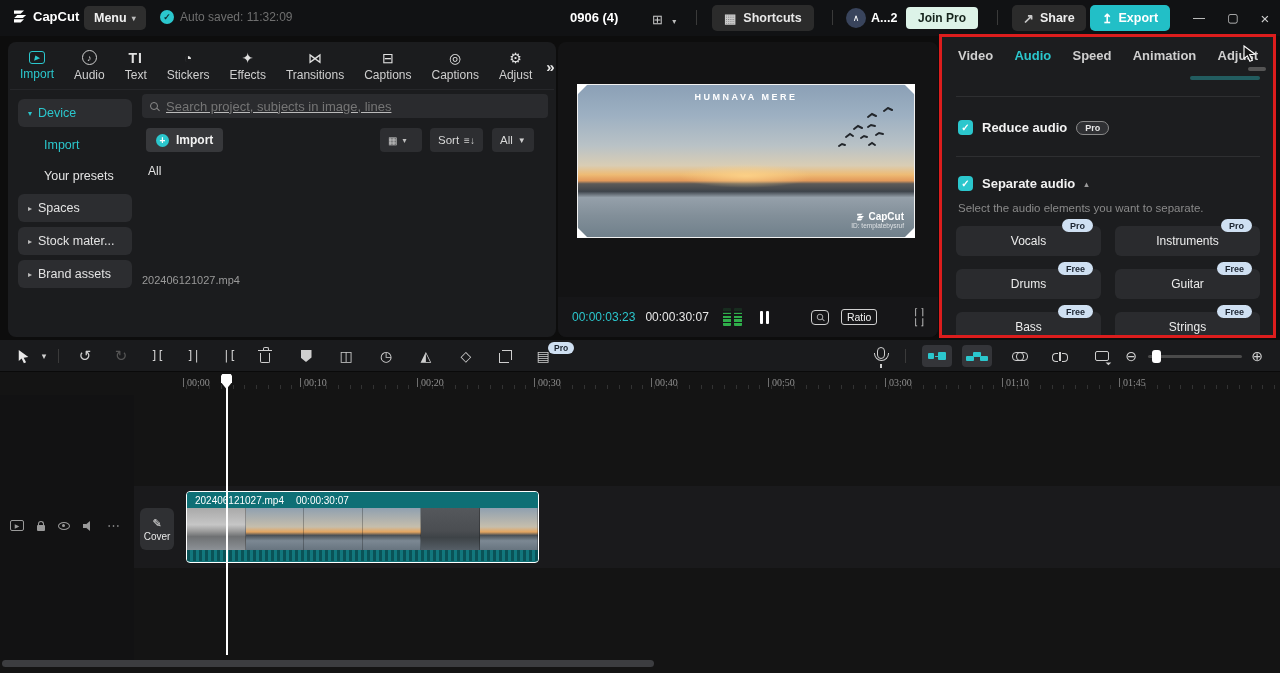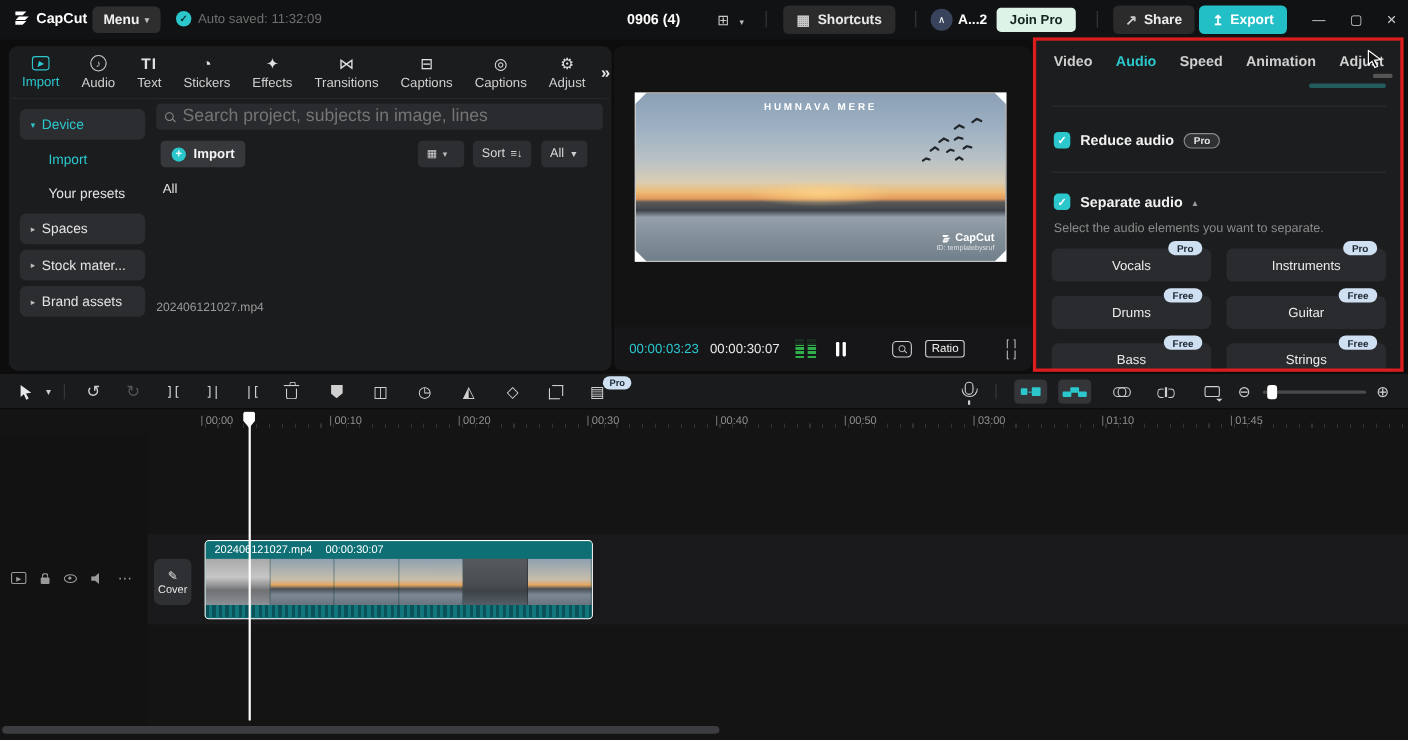--- a/index.html
+++ b/index.html
@@ -56,22 +56,22 @@
   .sidebar{position:absolute;left:8px;top:52px;width:118px;}
   .side-pill{height:28px;margin:5px 2px;background:#2c2d30;border-radius:6px;display:flex;
              align-items:center;padding:0 10px;gap:6px;font-size:12.5px;color:#e3e3e3;}
   .side-plain{height:26px;margin:5px 2px;display:flex;align-items:center;padding:0 10px 0 26px;
               font-size:12.5px;color:#e3e3e3;}
   .cyan{color:#2bc7cd !important;}
   .tri{font-size:8px;color:#bdbdbd;}
 
   .search-box{position:absolute;left:134px;top:52px;width:406px;height:24px;background:#2a2b2e;
               border-radius:4px;display:flex;align-items:center;padding:0 8px;gap:6px;color:#7d7d7d;}
-  .search-box input{background:transparent;border:none;outline:none;color:#bbb;font-size:16px;
-                    width:100%;font-family:"Liberation Sans",sans-serif;}
+  .search-box input{background:transparent;border:none;outline:none;color:#bbb;font-size:13px;
+                    width:100%;font-family:"Liberation Sans",sans-serif;text-decoration:underline;}
   .mag{width:8px;height:8px;border:1.4px solid #8a8a8a;border-radius:50%;position:relative;display:inline-block;flex:0 0 auto;}
   .mag::after{content:"";position:absolute;width:4px;height:1.4px;background:#8a8a8a;transform:rotate(45deg);right:-3px;bottom:-1px;}
   .import-btn{position:absolute;left:138px;top:86px;height:24px;padding:0 10px;background:#37383b;
               border-radius:4px;display:flex;align-items:center;gap:7px;font-size:12px;font-weight:bold;color:#f2f2f2;}
   .plus-circle{width:13px;height:13px;border-radius:50%;background:#2bc7cd;color:#fff;font-size:10px;
                display:flex;align-items:center;justify-content:center;font-weight:bold;}
   .view-btn{position:absolute;top:86px;height:24px;background:#2d2e31;border-radius:4px;display:flex;
             align-items:center;gap:5px;padding:0 8px;font-size:11.5px;color:#d8d8d8;}
   .glyph-sm{font-size:10px;color:#cfcfcf;}
   .section-label{position:absolute;left:140px;top:122px;font-size:12px;color:#e3e3e3;}
@@ -182,21 +182,21 @@
   .unlink-ic::after{content:"";position:absolute;right:0;top:1px;width:5px;height:7px;border:1.4px solid #cfcfcf;border-left:none;border-radius:0 4px 4px 0;}
   .unlink-ic i{position:absolute;left:7.2px;top:0;width:1.5px;height:9px;background:#cfcfcf;}
   .monitor{width:14px;height:10px;border:1.4px solid #cfcfcf;border-radius:2px;display:inline-block;position:relative;}
   .monitor::after{content:"";position:absolute;right:-3px;bottom:-3px;width:0;height:0;border-left:4px solid transparent;border-top:4px solid transparent;border-right:4px solid #cfcfcf;transform:rotate(45deg);}
   .zoom-slider{position:absolute;left:1148px;top:15px;width:94px;height:2.5px;background:#4a4a4a;border-radius:2px;}
   .zoom-knob{position:absolute;left:4px;top:-5.5px;width:9px;height:13px;background:#fff;border-radius:3px;}
 
   .ruler{position:absolute;left:0;top:33px;width:1280px;height:22px;
          background:repeating-linear-gradient(90deg,rgba(255,255,255,.13) 0 1px,transparent 1px 11.7px);
          background-size:100% 4px;background-repeat:no-repeat;background-position:186px 12px;}
-  .ruler-lab{position:absolute;top:4px;display:flex;align-items:center;gap:3px;color:#8f8f8f;font-size:10px;}
+  .ruler-lab{position:absolute;top:4px;display:flex;align-items:center;gap:3px;color:#8f8f8f;font-size:10px;font-family:Liberation Serif, serif;}
   .ruler-lab i{width:1px;height:9px;background:#6f6f6f;display:inline-block;}
   .band{position:absolute;left:0;width:1280px;}
   .gutter{position:absolute;left:0;top:55px;width:134px;height:265px;background:#121213;}
   .track-ctrl{position:absolute;left:10px;top:178px;display:flex;align-items:center;gap:13px;color:#9a9a9a;}
   .tk-play{width:14px;height:11px;border:1.2px solid #9a9a9a;border-radius:2px;display:flex;align-items:center;justify-content:center;font-size:6px;color:#9a9a9a;}
   .lock{width:8px;height:6px;background:#9a9a9a;border-radius:1px;position:relative;display:inline-block;margin-top:5px;}
   .lock::before{content:"";position:absolute;top:-4px;left:1px;width:4px;height:4px;border:1.4px solid #9a9a9a;border-bottom:none;border-radius:3px 3px 0 0;}
   .eye{width:12px;height:8px;border:1.2px solid #9a9a9a;border-radius:50%;display:inline-block;position:relative;}
   .eye::after{content:"";position:absolute;left:3.2px;top:1.8px;width:3px;height:3px;background:#9a9a9a;border-radius:50%;}
   .speaker{width:11px;height:10px;position:relative;display:inline-block;}

